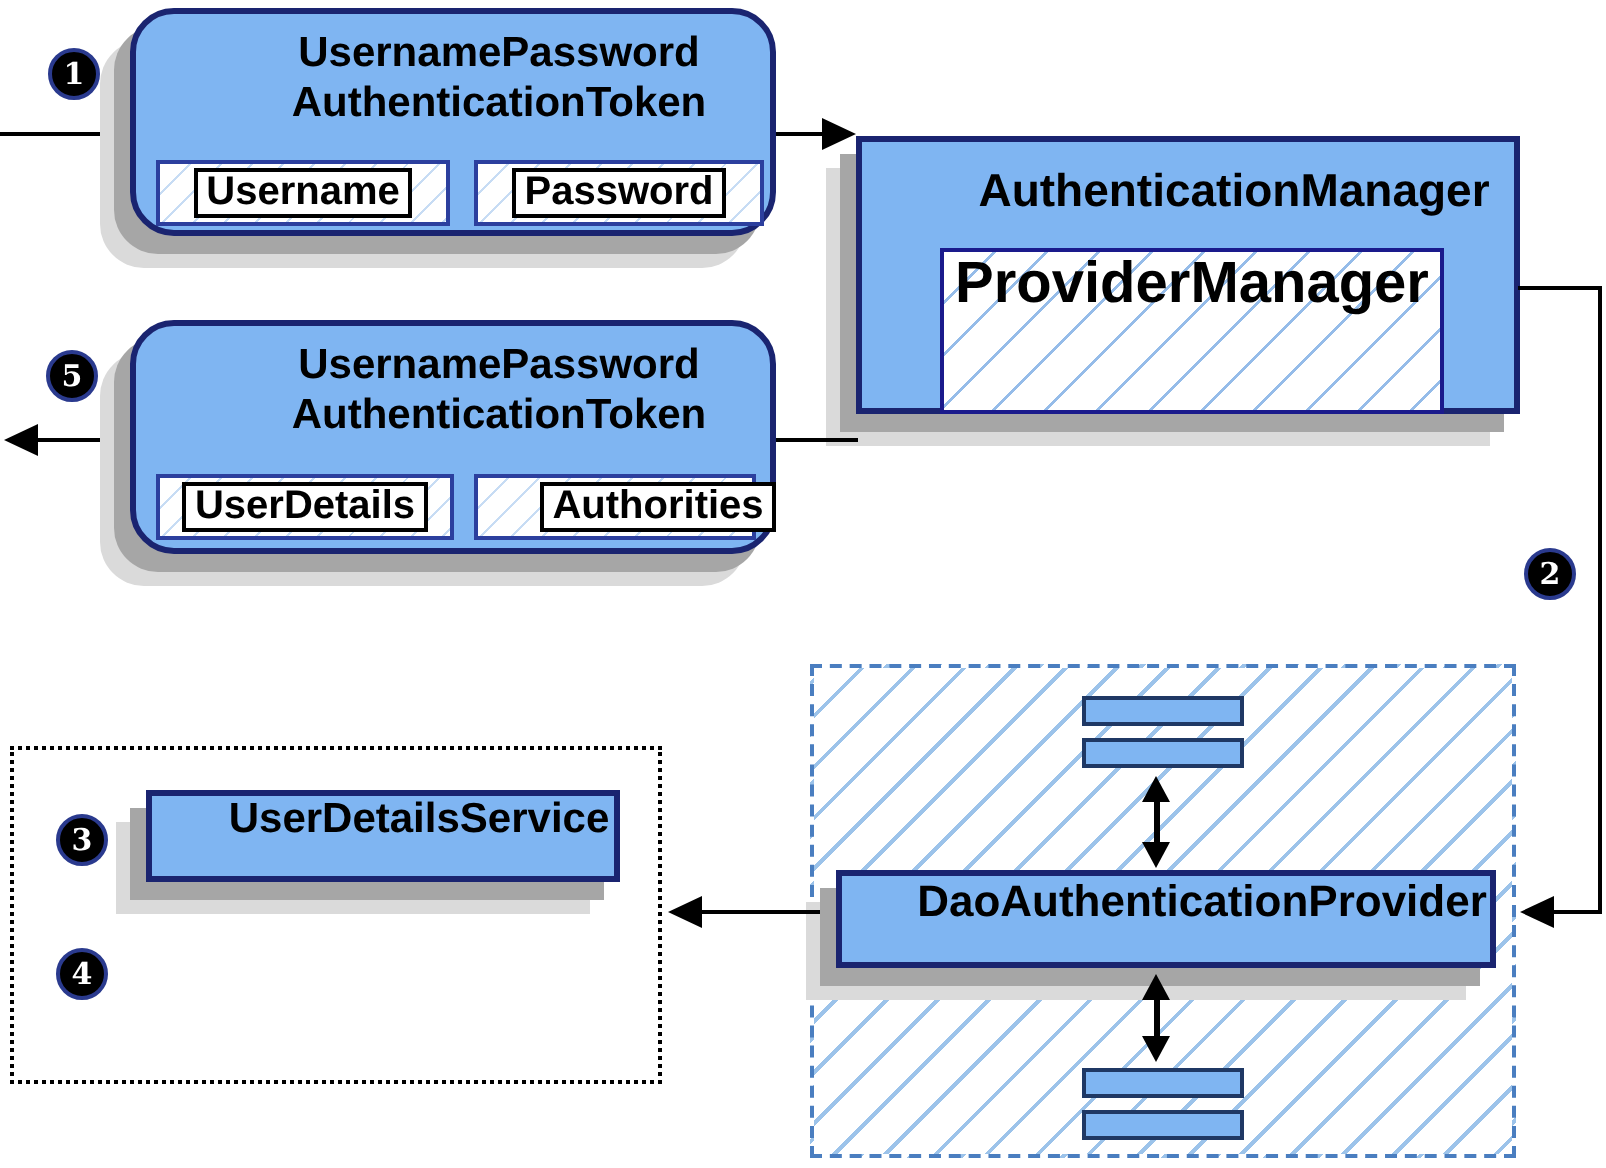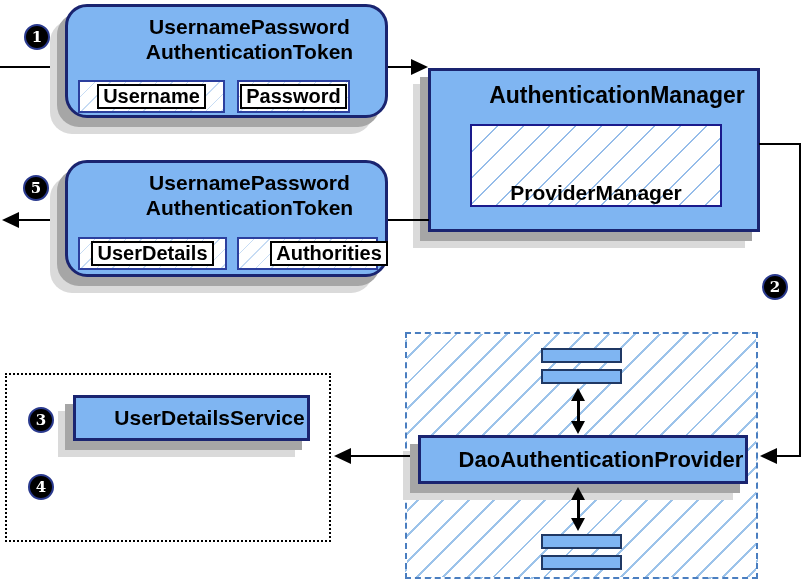--- a/index.html
+++ b/index.html
@@ -12,25 +12,25 @@
         box-shadow:-8px 9px 0 var(--shadow-dark,#a6a6a6),-15px 16px 0 var(--shadow-light,#dadada);}
   .round{border-radius:22px;}
   .node-title{font-weight:bold;font-size:21px;line-height:25px;text-align:center;padding-top:7px;padding-left:46px;}
   .hatch-field{position:absolute;box-sizing:border-box;border:2px solid var(--field-border,#2c3f9e);
         background:#fff repeating-linear-gradient(135deg,transparent 0 10px,var(--hatch-line-light,#c7dcf4) 10px 11px);
         display:flex;align-items:center;justify-content:center;}
   .field-label{background:#fff;border:2px solid #000;font-weight:bold;font-size:20px;line-height:21px;
         padding:0 4px;white-space:nowrap;}
   .hatch-inner{position:absolute;box-sizing:border-box;border:2px solid var(--inner-border,#1a1a8c);
         background:#fff repeating-linear-gradient(135deg,transparent 0 17px,var(--hatch-line-mid,#95bce9) 17px 18.5px);
-        display:flex;align-items:flex-end;justify-content:center;font-weight:bold;font-size:21px;}
+        display:flex;align-items:flex-start;justify-content:center;font-weight:bold;font-size:29px;}
   .flat-node{position:absolute;box-sizing:border-box;background:var(--box-fill,#7fb5f2);
         border:3px solid var(--box-border,#1a2470);
         box-shadow:-8px 9px 0 var(--shadow-dark,#a6a6a6),-15px 16px 0 var(--shadow-light,#dadada);
-        display:flex;align-items:center;justify-content:center;font-weight:bold;padding-left:36px;}
+        display:flex;align-items:flex-start;justify-content:center;font-weight:bold;padding-left:36px;}
   .providers-zone{position:absolute;left:405px;top:332px;width:353px;height:247px;box-sizing:border-box;
         border:2px dashed var(--dashed-border,#4a7ec0);
         background:repeating-linear-gradient(135deg,transparent 0 16px,var(--hatch-line,#9cc3ea) 16px 18px);}
   .services-zone{position:absolute;left:5px;top:373px;width:326px;height:169px;box-sizing:border-box;
         border:2px dotted #000;}
   .bar{position:absolute;width:81px;height:15px;box-sizing:border-box;background:var(--box-fill,#7fb5f2);
         border:2px solid var(--bar-border,#1f3864);}
   .badge{position:absolute;width:26px;height:26px;border-radius:50%;background:#000;box-sizing:border-box;
         border:2px solid var(--badge-ring,#2a3a8e);display:flex;align-items:center;justify-content:center;
         color:#fff;font-family:"DejaVu Serif",serif;font-weight:bold;font-size:15px;line-height:15px;}
@@ -55,29 +55,29 @@
   </div>
 
   <div class="node round" style="left:65px;top:4px;width:323px;height:114px;">
     <div class="node-title">
       <div>UsernamePassword</div>
       <div>AuthenticationToken</div>
     </div>
     <div class="hatch-field" style="left:10px;top:73px;width:147px;height:33px;">
       <span class="field-label">Username</span>
     </div>
-    <div class="hatch-field" style="left:169px;top:73px;width:113px;height:33px;">
+    <div class="hatch-field" style="left:169px;top:73px;width:145px;height:33px;">
       <span class="field-label">Password</span>
     </div>
   </div>
 
   <div class="hline" style="left:388px;top:66px;width:24px;"></div>
   <div class="tri-right" style="left:411px;top:59px;"></div>
 
-  <div class="node" style="left:428px;top:68px;width:332px;height:164px;">
+  <div class="node" style="left:428px;top:68px;width:332px;height:139px;">
     <div class="node-title" style="padding-top:12px;font-size:23px;">AuthenticationManager</div>
     <div class="hatch-inner" style="left:39px;top:53px;width:252px;height:83px;">
       <span>ProviderManager</span>
     </div>
   </div>
 
   <div class="hline" style="left:759px;top:143px;width:42px;"></div>
   <div class="vline" style="left:799px;top:143px;height:314px;"></div>
   <div class="hline" style="left:776px;top:455px;width:25px;"></div>
   <div class="tri-left" style="left:760px;top:448px;"></div>

